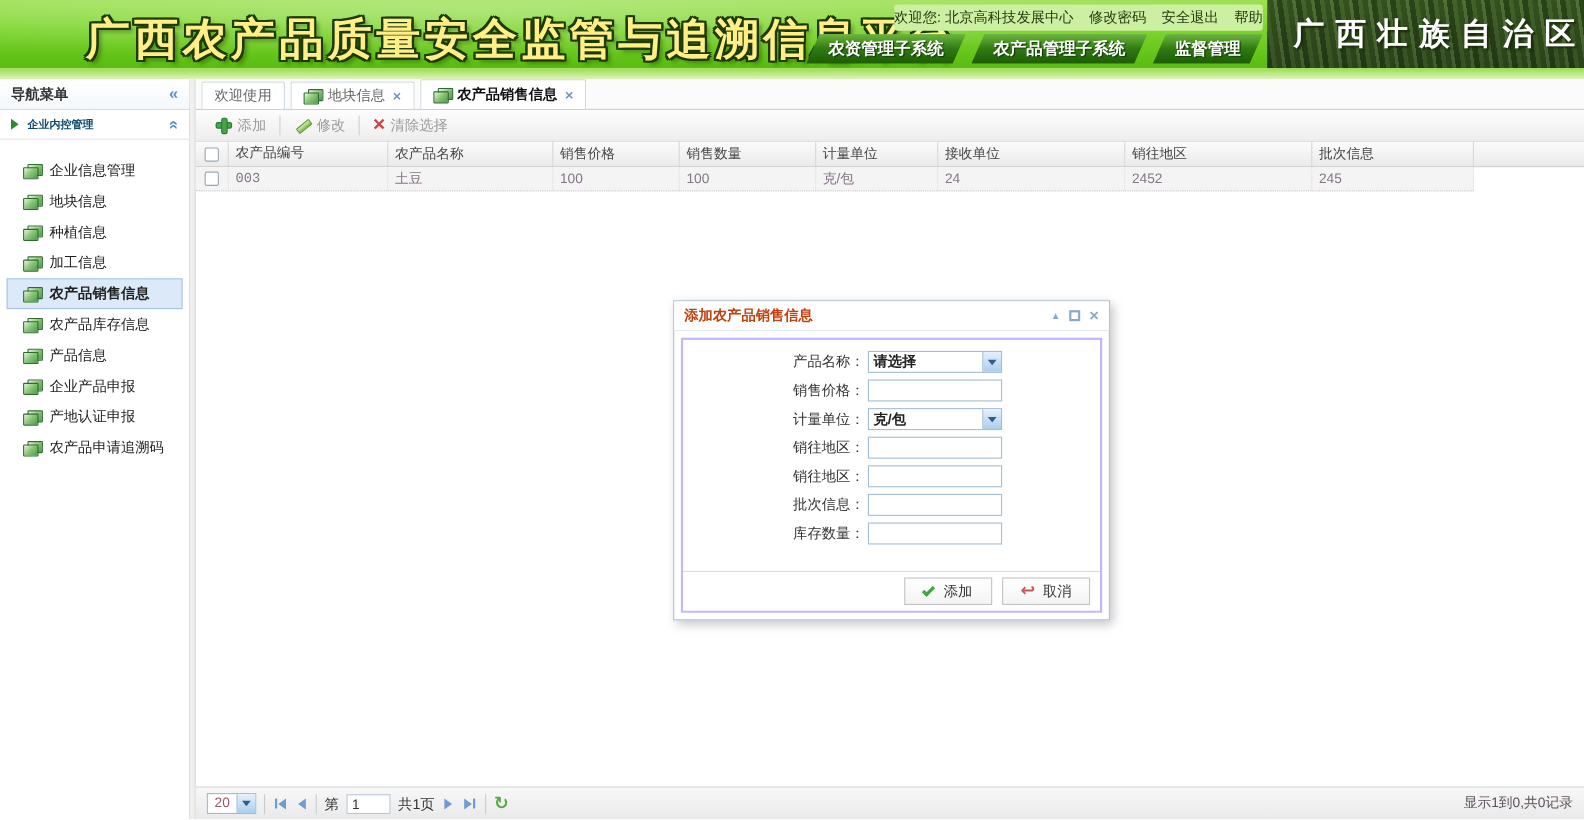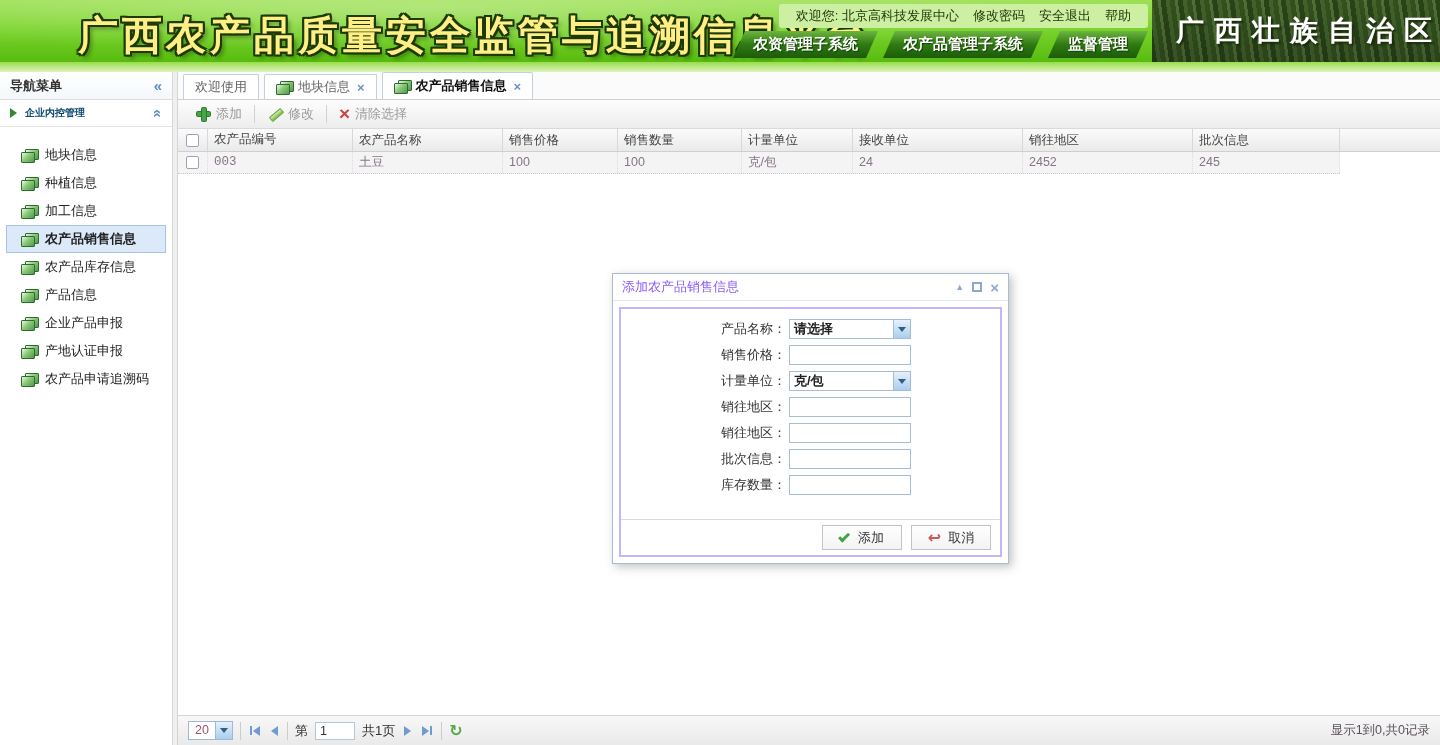--- a/index.html
+++ b/index.html
@@ -17,21 +17,21 @@
       2px 2px 0 #1d3a02,-2px -2px 0 #1d3a02,2px -2px 0 #1d3a02,-2px 2px 0 #1d3a02,
       4px 4px 4px rgba(0,0,0,.35); }
   .wheat { position:absolute; right:0; top:0; width:288px; height:62px; overflow:hidden;
     background:
       linear-gradient(180deg, rgba(0,0,0,.12), rgba(0,0,0,.28)),
       repeating-linear-gradient(82deg,#2f4d1c 0 5px,#4b7030 5px 9px,#3a5c22 9px 14px,#5a7f3e 14px 17px);
     display:flex; align-items:center; }
   .wheat-text { padding-left:24px; font-size:28px; font-weight:bold; color:#fff;
     letter-spacing:10px; white-space:nowrap; text-shadow:2px 2px 2px #1a2a0a; }
   .welcome-bar { position:absolute; right:292px; top:4px; height:24px; line-height:24px;
-    background:#cdefa2; border-radius:3px; padding:0 17px; font-size:13px; color:#1e3608;
+    background:#cdefa2; border-radius:3px; padding:0 0; font-size:13px; color:#1e3608;
     display:flex; gap:14px; white-space:nowrap;align-items:flex-end; }
   .welcome-bar a { color:#1e3608; text-decoration:none; }
   .nav-btn-row { position:absolute; right:292px; top:31px; display:flex; gap:5px; }
   .nav-btn { height:27px; padding:0 20px; display:flex; align-items:center; cursor:pointer;
     clip-path:polygon(12px 0, 100% 0, calc(100% - 12px) 100%, 0 100%);
     background:linear-gradient(180deg,#6cb53f 0%,#2f7a12 50%,#1d5c07 100%);
     color:#fff; font-size:15px; font-weight:bold; text-shadow:1px 1px 1px #123c02; }
   .header-strip { position:absolute; left:0; top:62px; width:1440px; height:10px;
     background:linear-gradient(180deg,#98dd4d,#dff3bd); }
 
@@ -122,21 +122,21 @@
   .pg-input { width:40px; height:18px; border:1px solid #b5c7d6; font-size:12.5px; padding:0 4px;
     color:#333; background:#fff; }
   .icon-refresh { color:#55aa44; font-weight:bold; font-size:16px; cursor:pointer; line-height:1; }
   .pag-summary { margin-left:auto; font-size:12.5px; color:#5d4f5a; }
 
   
   .dialog { position:absolute; left:612px; top:273px; width:397px; height:291px; background:#fff;
     border:1px solid #a9bdd1; box-shadow:3px 3px 9px rgba(80,80,80,.35); z-index:50; }
   .dlg-title { height:27px; display:flex; align-items:center; padding:0 9px;
     border-bottom:1px solid #e3e8ee; background:#fff; }
-  .dlg-title-text { flex:1; font-size:13px; font-weight:normal; color:#8b5cf6; }
+  .dlg-title-text { flex:1; font-size:13px; font-weight:bold; color:#c2410c; }
   .dlg-controls { display:flex; align-items:center; gap:8px; }
   .dlg-min { color:#8ba9cf; font-size:9px; cursor:pointer; }
   .dlg-max { width:10px; height:10px; border:2px solid #8ba9cf; cursor:pointer; }
   .dlg-close { color:#8ba9cf; font-size:15px; font-weight:bold; line-height:1; cursor:pointer; }
   .dlg-panel { position:absolute; left:6px; right:6px; top:33px; bottom:6px;
     border:2px solid #c4b5fd; background:#fff; }
   .dlg-form { padding-top:7px; }
   .frow { height:26px; display:flex; align-items:center; }
   .flabel { flex:0 0 168px; text-align:right; font-size:13px; color:#333; padding-right:3px;
     white-space:nowrap; }
@@ -190,20 +190,24 @@
       <span class="blue-chev">«</span>
     </div>
     <div class="side-section">
       <span class="tri-green"></span>
       <span class="side-section-label">企业内控管理</span>
       <span class="blue-chev chev-up">«</span>
     </div>
     <div class="side-items">
       <div class="side-item">
         <span class="books"></span>
+        <span>企业信息管理</span>
+      </div>
+      <div class="side-item">
+        <span class="books"></span>
         <span>地块信息</span>
       </div>
       <div class="side-item">
         <span class="books"></span>
         <span>种植信息</span>
       </div>
       <div class="side-item">
         <span class="books"></span>
         <span>加工信息</span>
       </div>

